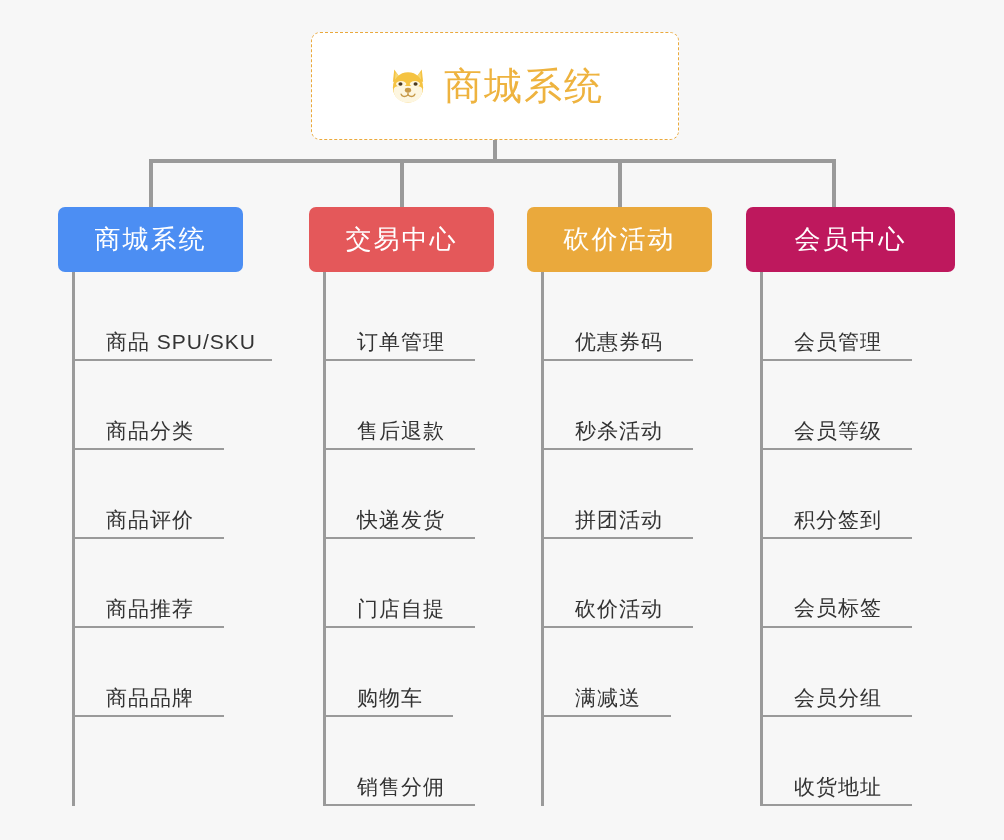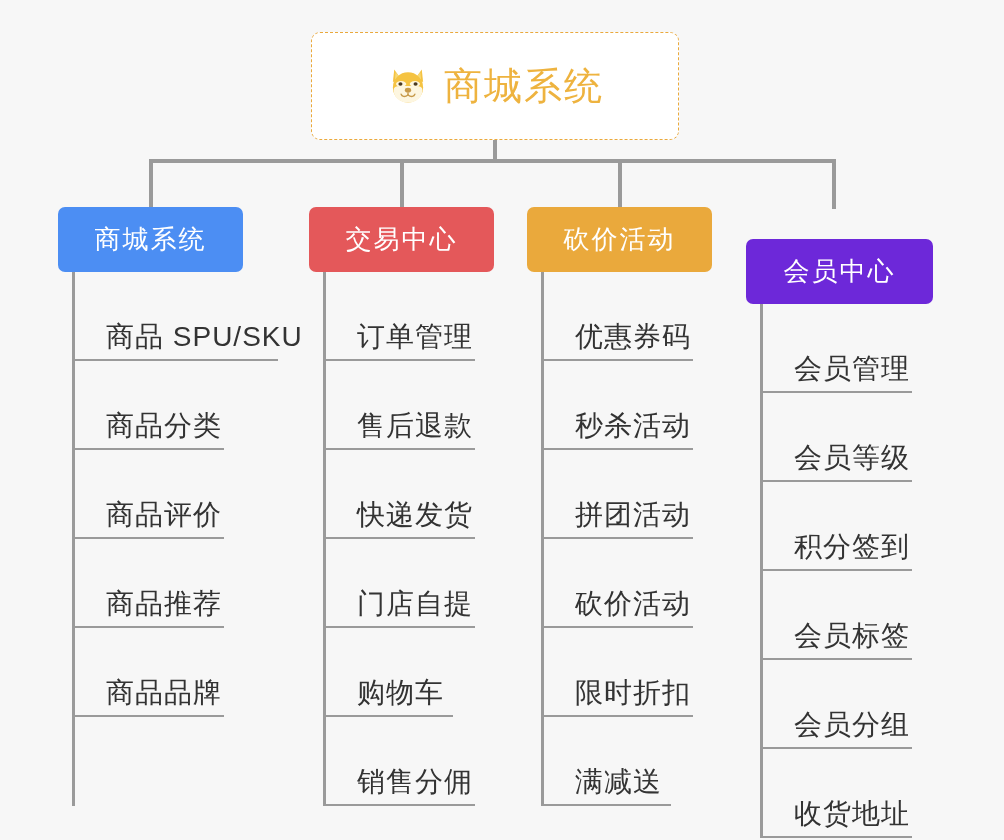--- a/index.html
+++ b/index.html
@@ -90,21 +90,21 @@
   }
 
   .leaf {
     position: relative;
     height: 89px;
     display: flex;
     align-items: flex-end;
   }
   .leaf-label {
     display: inline-block;
-    font-size: 28px;
+    font-size: 21px;
     color: #333333;
     letter-spacing: 1px;
     white-space: nowrap;
     padding: 0 16px 6px 34px;
     border-bottom: 2px solid #9a9a9a;
     line-height: 1.1;
   }
 </style>
 </head>
 <body>
@@ -204,38 +204,35 @@
           <div class="leaf">
             <span class="leaf-label" style="width: 152px;">秒杀活动</span>
           </div>
           <div class="leaf">
             <span class="leaf-label" style="width: 152px;">拼团活动</span>
           </div>
           <div class="leaf">
             <span class="leaf-label" style="width: 152px;">砍价活动</span>
           </div>
           <div class="leaf">
-            <span class="leaf-label" style="width: 152px;">限时折扣</span>
-          </div>
-          <div class="leaf">
             <span class="leaf-label" style="width: 130px;">满减送</span>
           </div>
         </div>
       </div>
       <div class="column" style="left: 746px; width: 185px;">
-        <div class="cat-box" style="background: #6d28d9; width: 187px; margin-top: 32px;">
+        <div class="cat-box" style="background: #be185d; width: 209px;">
           <span>会员中心</span>
         </div>
         <div class="leaf-list">
           <div class="spine" style="height: 534px; background: rgb(154, 154, 154);"></div>
           <div class="leaf">
             <span class="leaf-label" style="width: 152px;">会员管理</span>
           </div>
           <div class="leaf">
-            <span class="leaf-label" style="width: 152px; font-family: Liberation Serif, serif;">会员等级</span>
+            <span class="leaf-label" style="width: 152px;">会员等级</span>
           </div>
           <div class="leaf">
             <span class="leaf-label" style="width: 152px;">积分签到</span>
           </div>
           <div class="leaf">
             <span class="leaf-label" style="width: 152px; font-family: Liberation Serif, serif;">会员标签</span>
           </div>
           <div class="leaf">
             <span class="leaf-label" style="width: 152px;">会员分组</span>
           </div>

